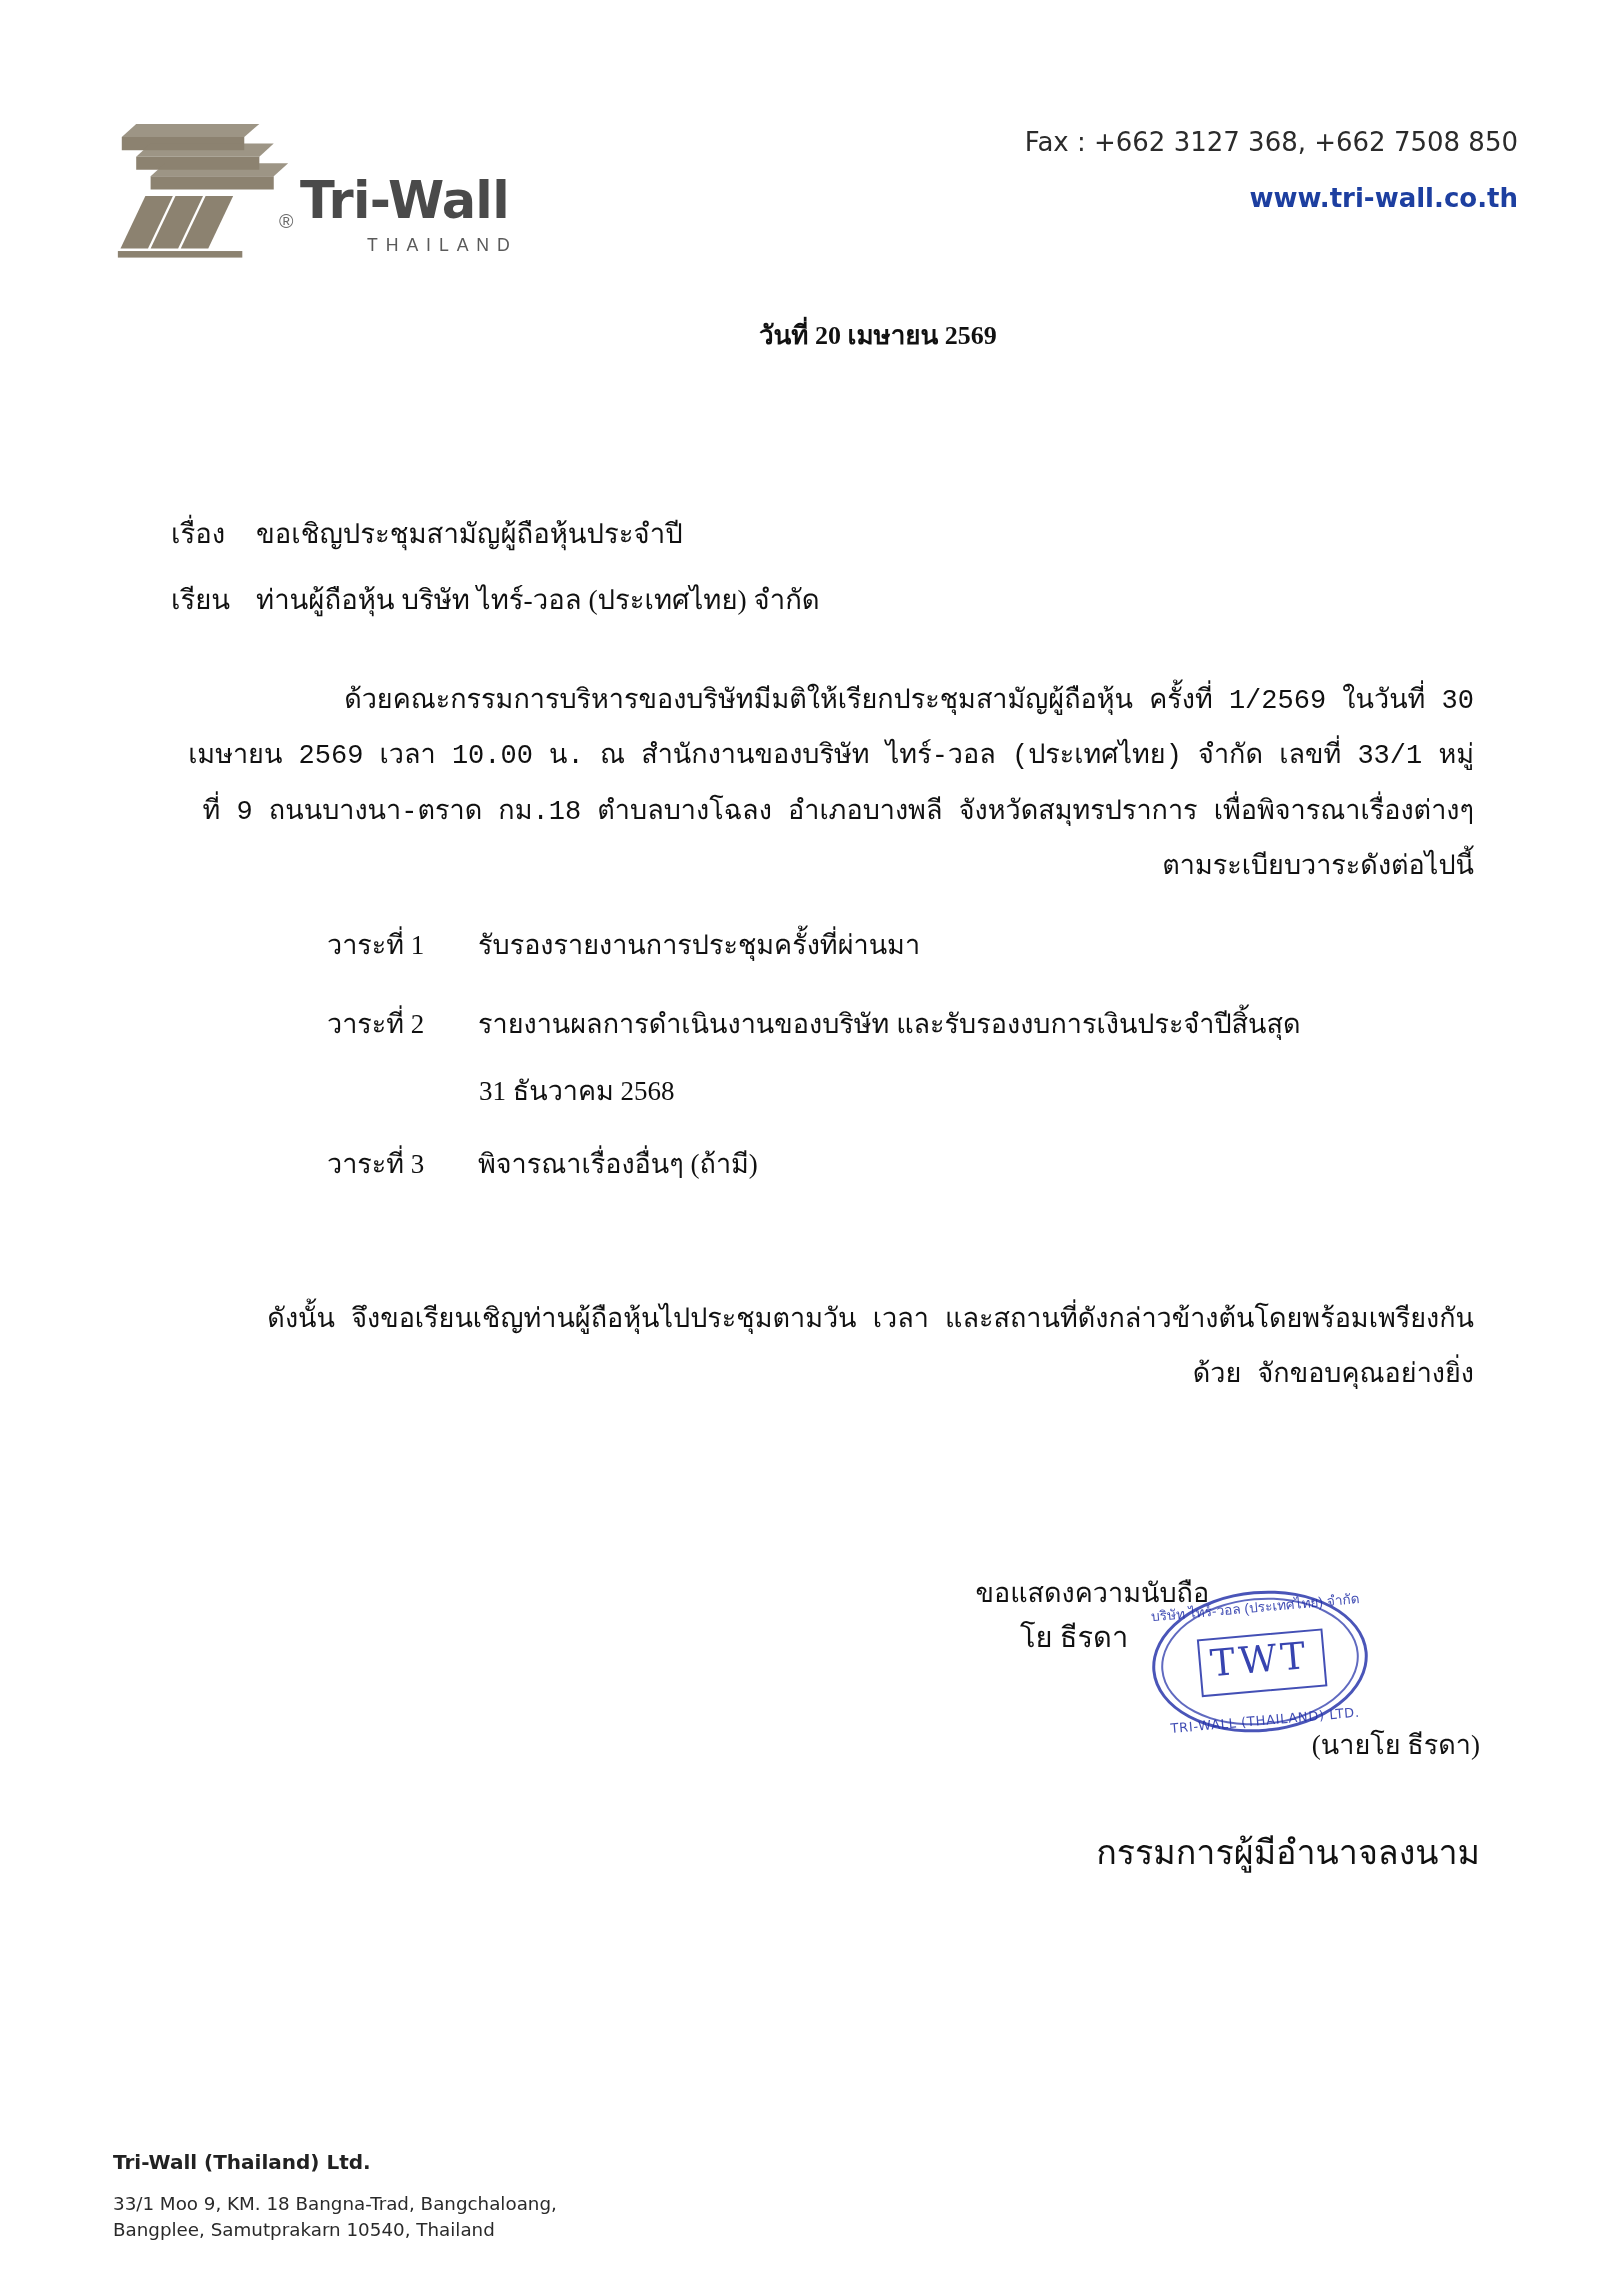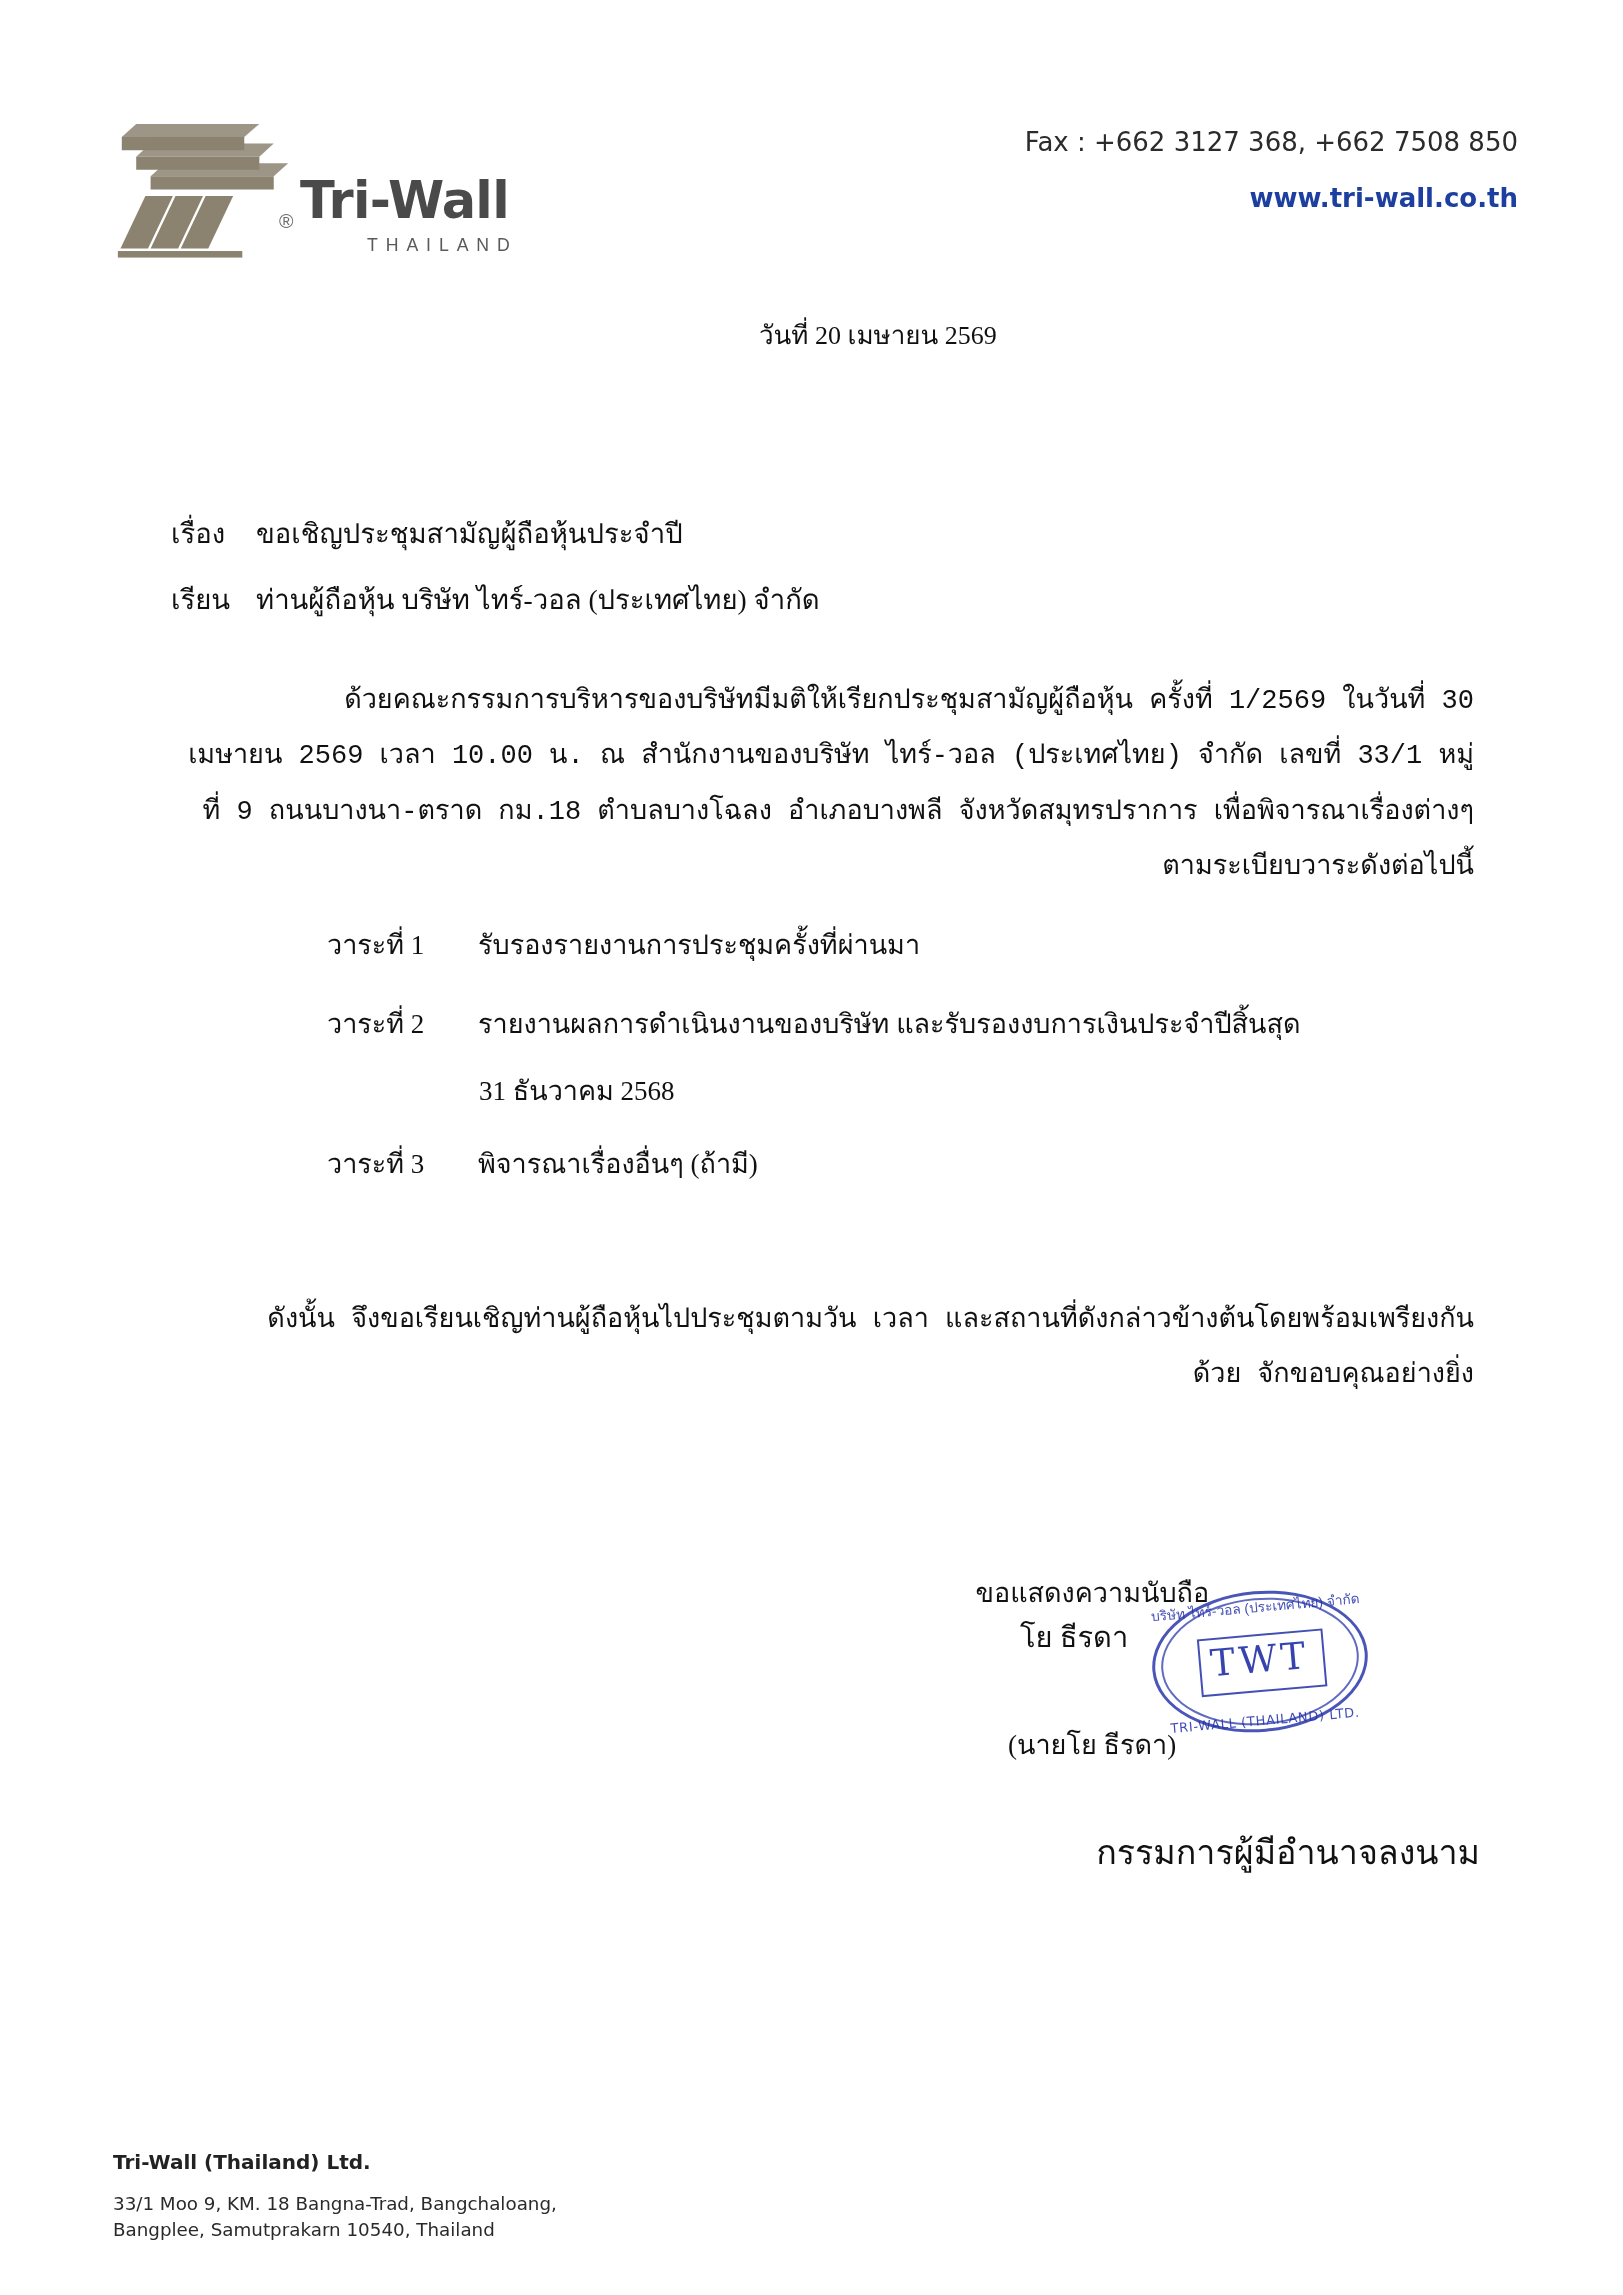--- a/index.html
+++ b/index.html
@@ -98,20 +98,21 @@
 
   
   .doc-date {
     position: absolute;
     top: 314px;
     left: 759px;
     font-size: 26px;
     font-family: "Liberation Serif", serif;
     color: #111;
     white-space: nowrap;
+    font-weight: bold;
   }
 
   .subject-row {
     position: absolute;
     left: 171px;
     top: 511px;
     font-size: 27.5px;
     font-family: "Liberation Serif", serif;
     color: #111;
     white-space: nowrap;
@@ -184,20 +185,21 @@
   .sig-hand {
     font-size: 29px;
     margin-left: 51px;
     font-family: "Liberation Serif", serif;
     color: #111;
   }
   .sig-name {
     font-size: 27px;
     margin-top: 63px;
     margin-left: 39px;
+    text-align: right;
   }
   .sig-title {
     font-size: 34px;
     margin-top: 59px;
     margin-left: 6.5px;
     text-align: right;
   }
 
   .stamp {
     position: absolute;

